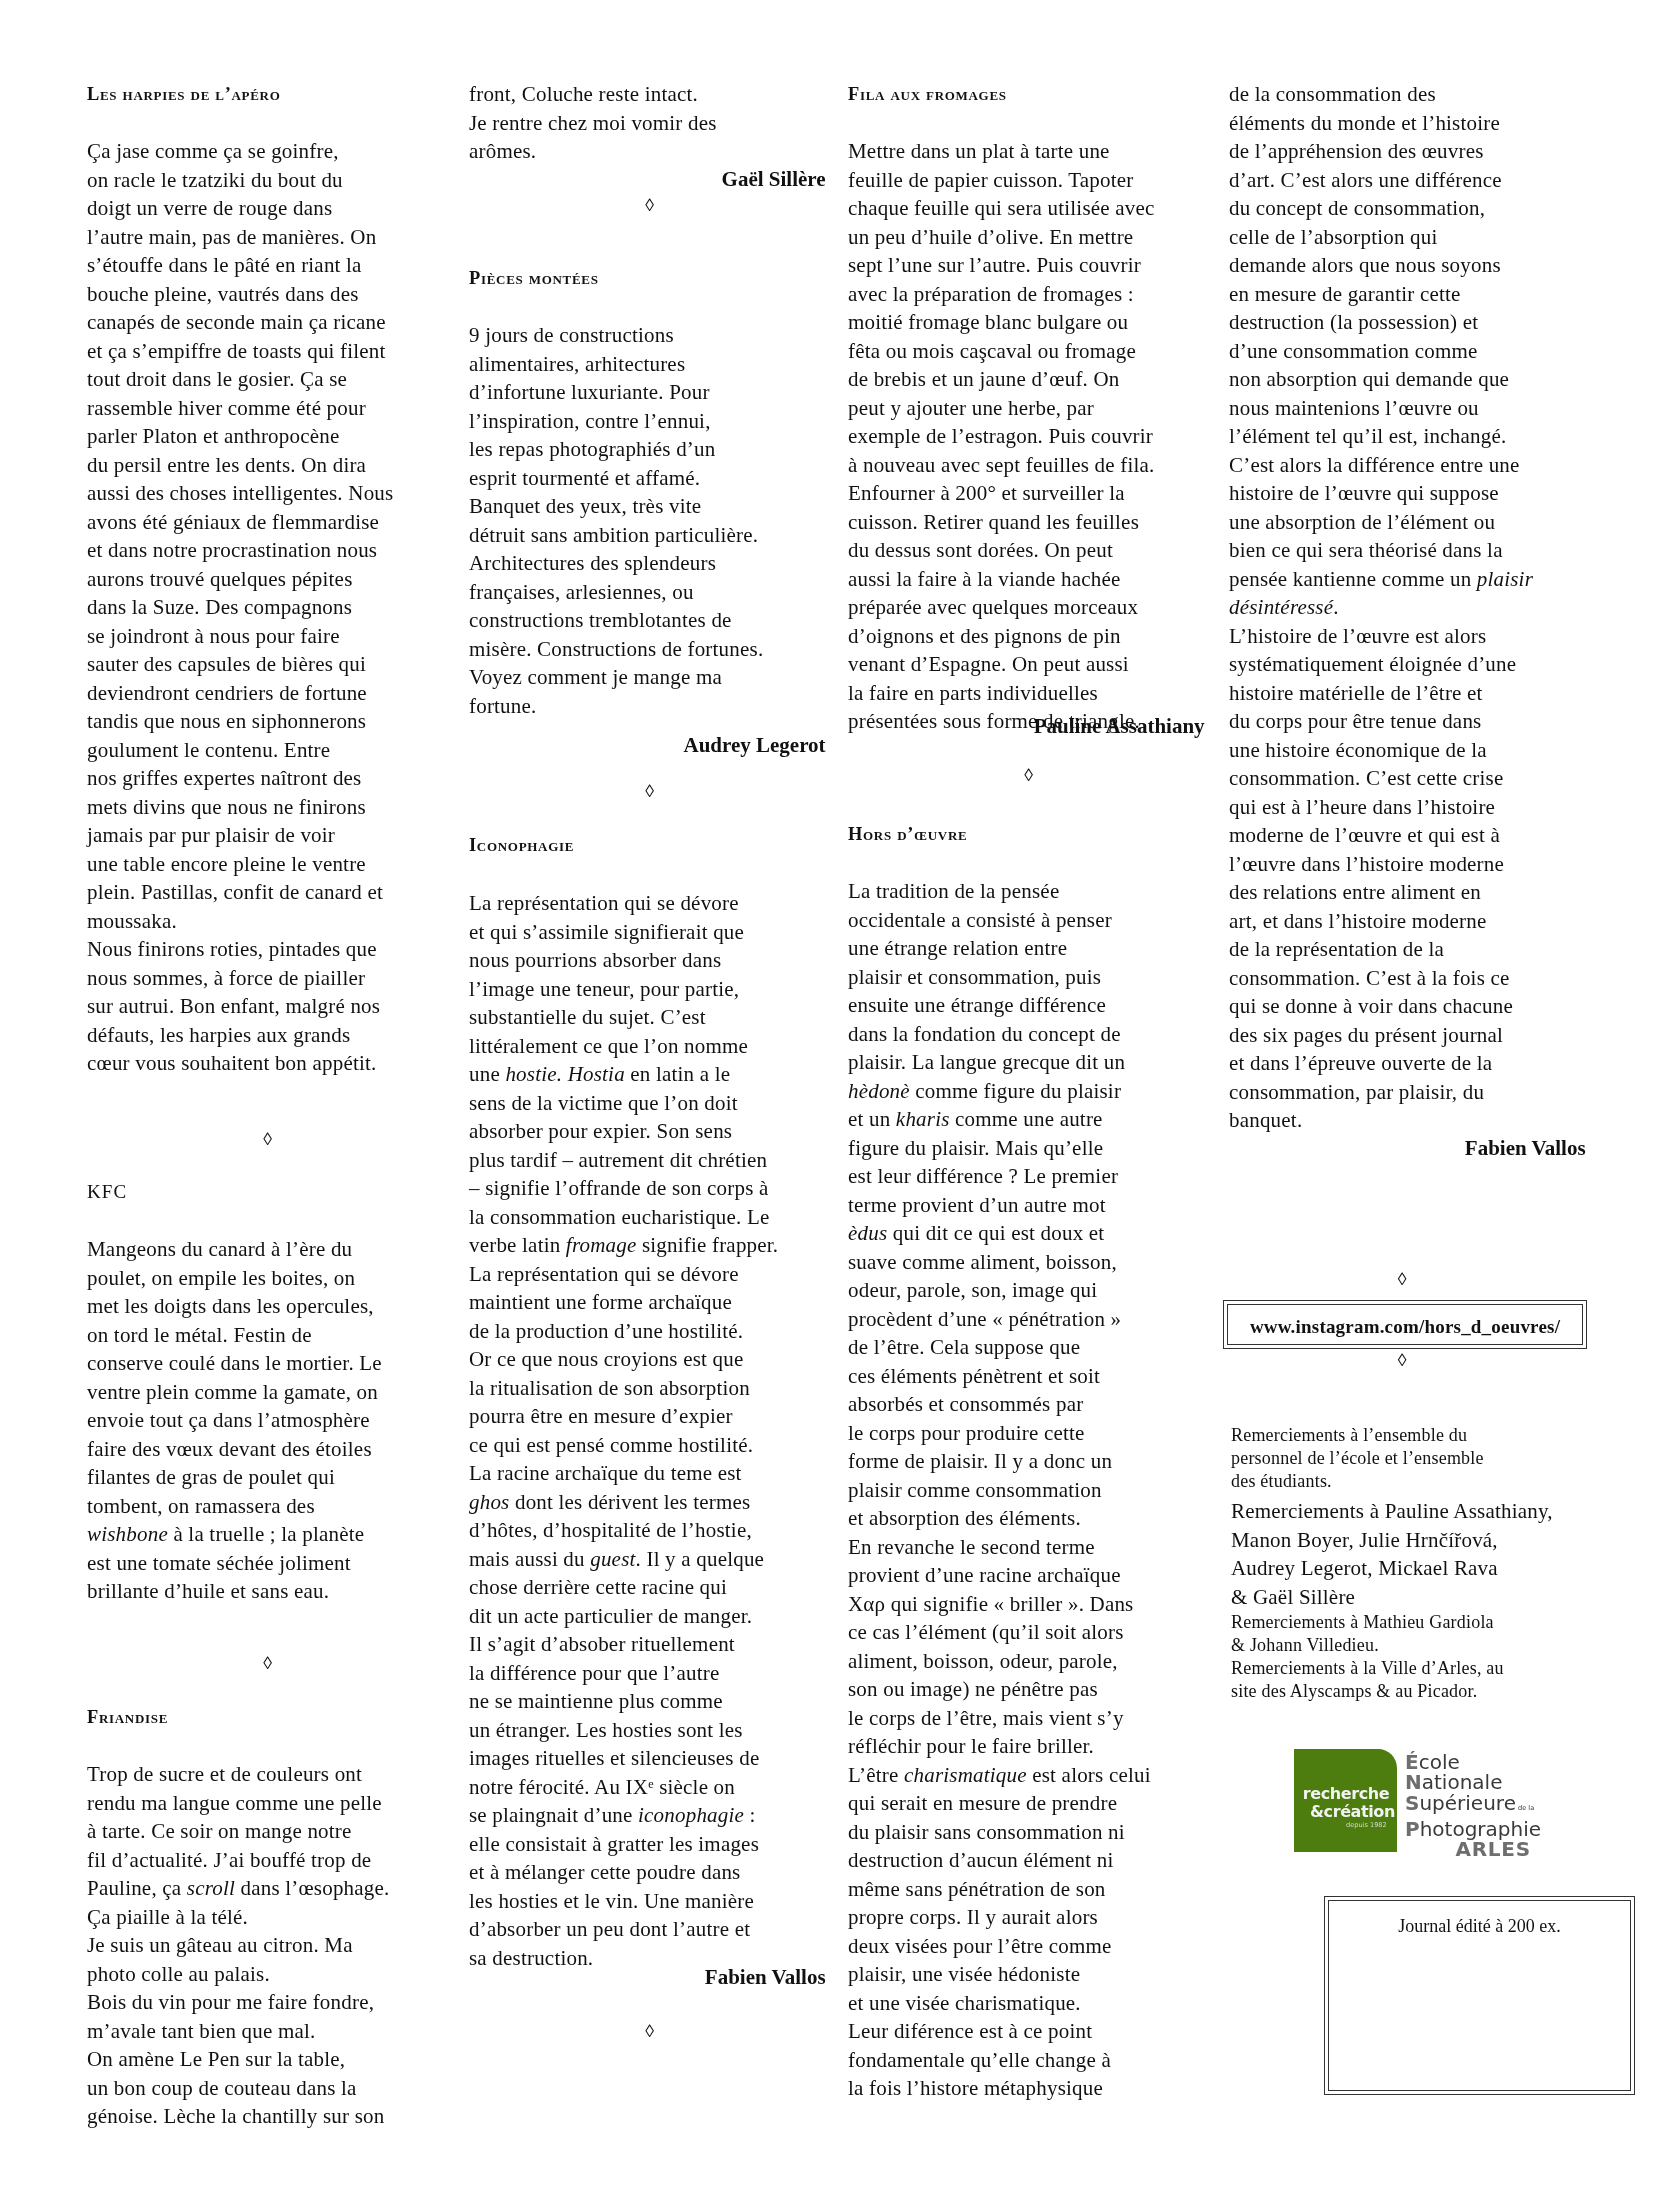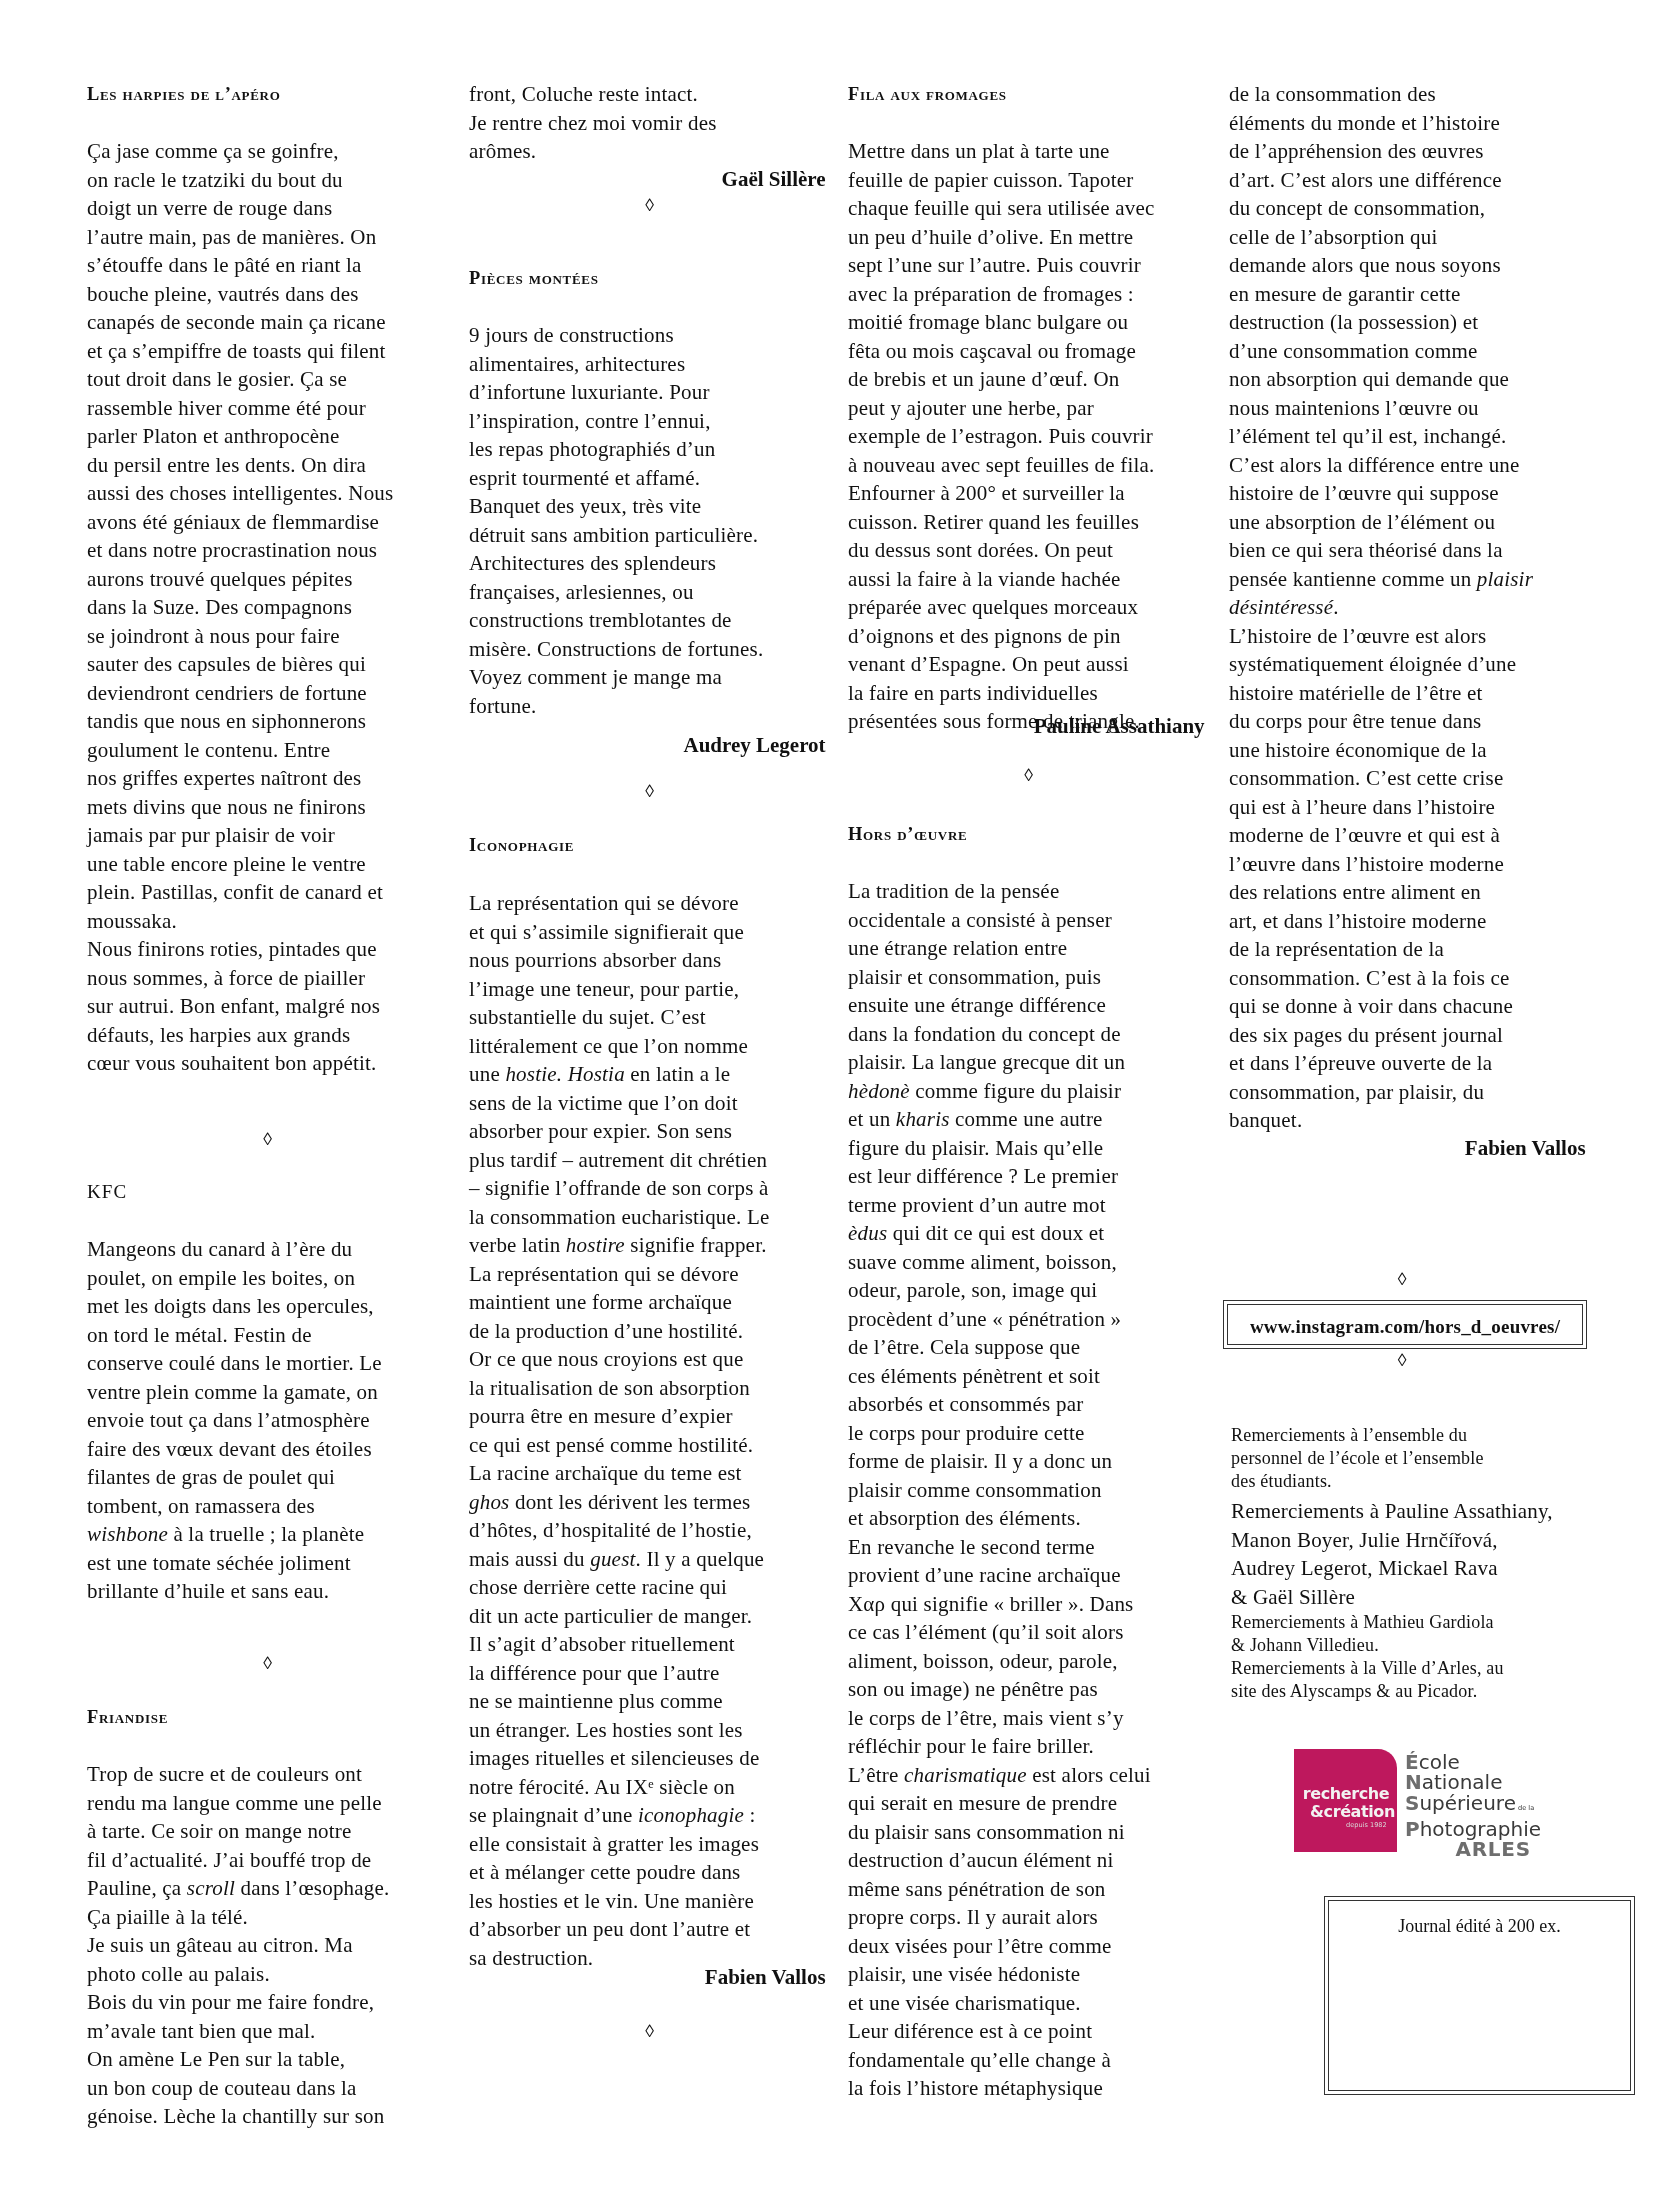--- a/index.html
+++ b/index.html
@@ -13,21 +13,21 @@
   .kfc { font-size:19px; font-weight:normal; letter-spacing:1.1px; }
   .author { display:block; text-align:right; font-weight:bold; font-size:21px; line-height:28px; padding-right:4.4px; }
   .diamond { display:block; text-align:center; font-size:17.7px; line-height:22px; }
   .small .line { font-size:18px; line-height:23px; }
   .small .line.big { font-size:21px; line-height:28.5px; }
   .dblbox { position:absolute; border:1.5px solid #333; padding:3px; box-sizing:border-box; }
   .dblbox .inner { border:1.5px solid #333; width:100%; height:100%; box-sizing:border-box; }
   .insta { font-weight:bold; font-size:19px; line-height:43px; text-align:center; white-space:nowrap; overflow:hidden; letter-spacing:0.2px; }
   .journal { font-size:18px; text-align:center; padding-top:14.7px; }
   .logo { position:absolute; left:1294px; top:1749px; width:287px; height:103px; }
-  .logo-box { position:absolute; left:0; top:0; width:103px; height:103px; background:#be185d; border-top-right-radius:19px; color:#f2f2f2; }
+  .logo-box { position:absolute; left:0; top:0; width:103px; height:103px; background:#4d7c0f; border-top-right-radius:19px; color:#f2f2f2; }
   .logo-box .r1 { position:absolute; left:8.8px; top:35px; font-size:16px; font-family:"DejaVu Sans",sans-serif; font-weight:bold; letter-spacing:-0.4px; }
   .logo-box .r2 { position:absolute; left:16px; top:53px; font-size:16px; font-family:"DejaVu Sans",sans-serif; font-weight:bold; letter-spacing:-0.4px; }
   .logo-box .r3 { position:absolute; left:52px; top:72px; font-size:6.6px; font-family:"DejaVu Sans",sans-serif; color:#d8d8d8; }
   .logo-text { position:absolute; left:111px; top:2.9px; font-family:"DejaVu Sans",sans-serif; color:#3a3a3a; font-size:20px; line-height:20.6px; }
   .logo-text .cap { color:#6e6e6e; font-weight:bold; }
   .logo-text .dela { font-size:6.6px; }
   .logo-text .arles { display:block; text-align:right; padding-right:10.3px; font-weight:bold; color:#6e6e6e; letter-spacing:0.7px; }
 </style>
 </head>
 <body>
@@ -161,21 +161,21 @@
         <span class="line"><span>nous pourrions absorber dans</span></span>
         <span class="line"><span>l’image une teneur, pour partie,</span></span>
         <span class="line"><span>substantielle du sujet. C’est</span></span>
         <span class="line"><span>littéralement ce que l’on nomme</span></span>
         <span class="line"><span>une </span><i>hostie. Hostia</i><span> en latin a le</span></span>
         <span class="line"><span>sens de la victime que l’on doit</span></span>
         <span class="line"><span>absorber pour expier. Son sens</span></span>
         <span class="line"><span>plus tardif – autrement dit chrétien</span></span>
         <span class="line"><span>– signifie l’offrande de son corps à</span></span>
         <span class="line"><span>la consommation eucharistique. Le</span></span>
-        <span class="line"><span>verbe latin </span><i>hostire</i><span> signifie frapper.</span></span>
+        <span class="line"><span>verbe latin </span><i>fromage</i><span> signifie frapper.</span></span>
         <span class="line"><span>La représentation qui se dévore</span></span>
         <span class="line"><span>maintient une forme archaïque</span></span>
         <span class="line"><span>de la production d’une hostilité.</span></span>
         <span class="line"><span>Or ce que nous croyions est que</span></span>
         <span class="line"><span>la ritualisation de son absorption</span></span>
         <span class="line"><span>pourra être en mesure d’expier</span></span>
         <span class="line"><span>ce qui est pensé comme hostilité.</span></span>
         <span class="line"><span>La racine archaïque du teme est</span></span>
         <span class="line"><i>ghos</i><span> dont les dérivent les termes</span></span>
         <span class="line"><span>d’hôtes, d’hospitalité de l’hostie,</span></span>

